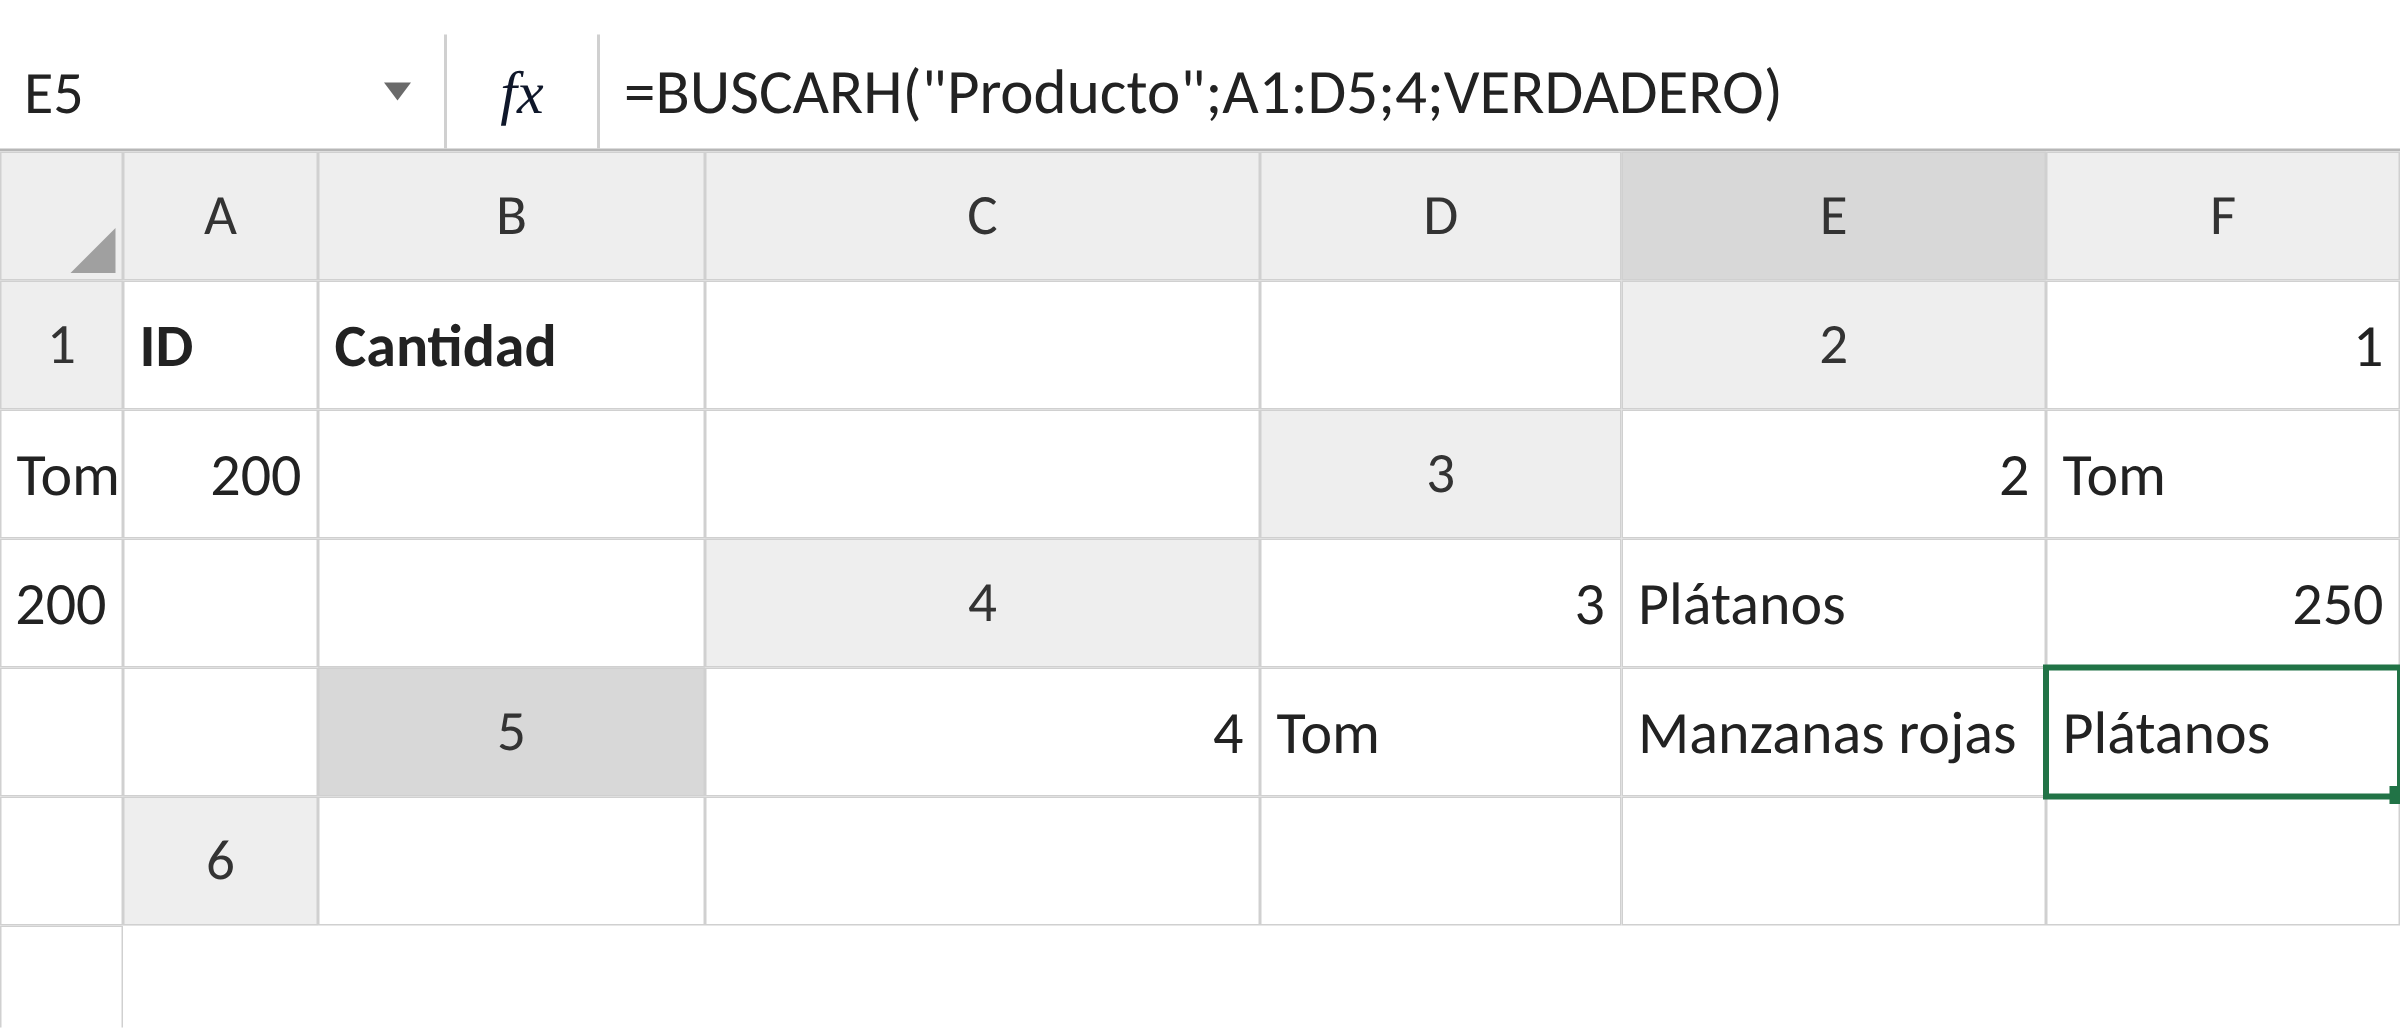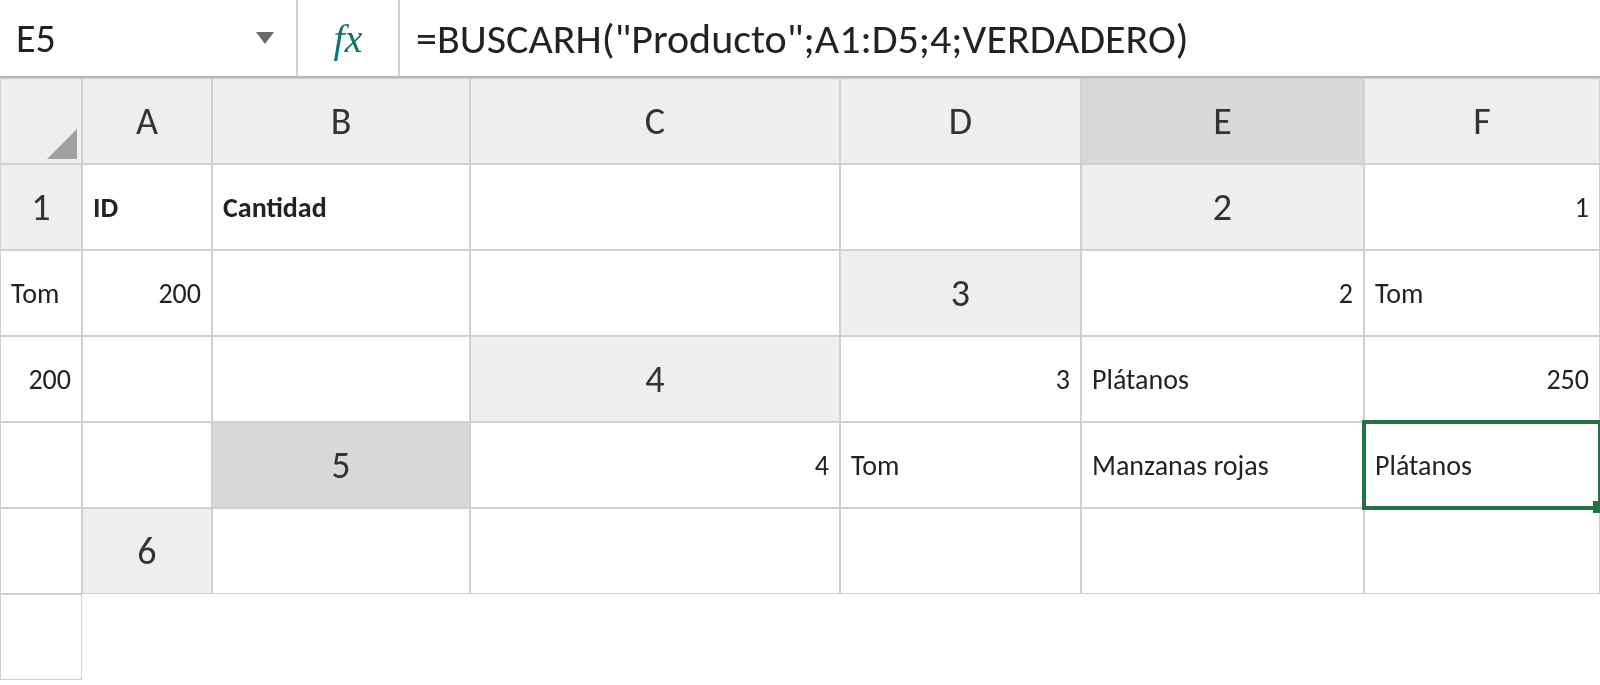--- a/index.html
+++ b/index.html
@@ -13,20 +13,21 @@
       overflow: hidden;
     }
 
     
     .formula-bar {
       height: 78px;
       border-bottom: 2px solid #b7b7b7;
       display: flex;
       align-items: stretch;
       background: #fff;
+      margin-top: 23px;
     }
     .name-box {
       width: 298px;
       display: flex;
       align-items: center;
       padding-left: 16px;
       border-right: 2px solid #d0d0d0;
       position: relative;
       font-size: 40px;
     }
@@ -42,21 +43,21 @@
     }
     .fx-box {
       width: 102px;
       display: flex;
       align-items: center;
       justify-content: center;
       border-right: 2px solid #d0d0d0;
       font-style: italic;
       font-family: "Times New Roman", serif;
       font-size: 40px;
-      color: #0f766e;
+      color: #0f172a;
     }
     .formula-input {
       flex: 1;
       display: flex;
       align-items: center;
       padding-left: 16px;
       font-size: 42px;
       color: #222;
       white-space: nowrap;
     }
@@ -100,21 +101,21 @@
       content: "";
       position: absolute;
       right: 4px; bottom: 4px;
       width: 0; height: 0;
       border-left: 30px solid transparent;
       border-bottom: 30px solid #a0a0a0;
     }
 
     .cell {
       padding: 0 10px;
-      font-size: 28px;
+      font-size: 40px;
       background: #fff;
     }
     .cell.num { justify-content: flex-end; }
     .cell.bold { font-weight: 700; }
 
     
     .selected-cell {
       position: relative;
       z-index: 5;
     }

